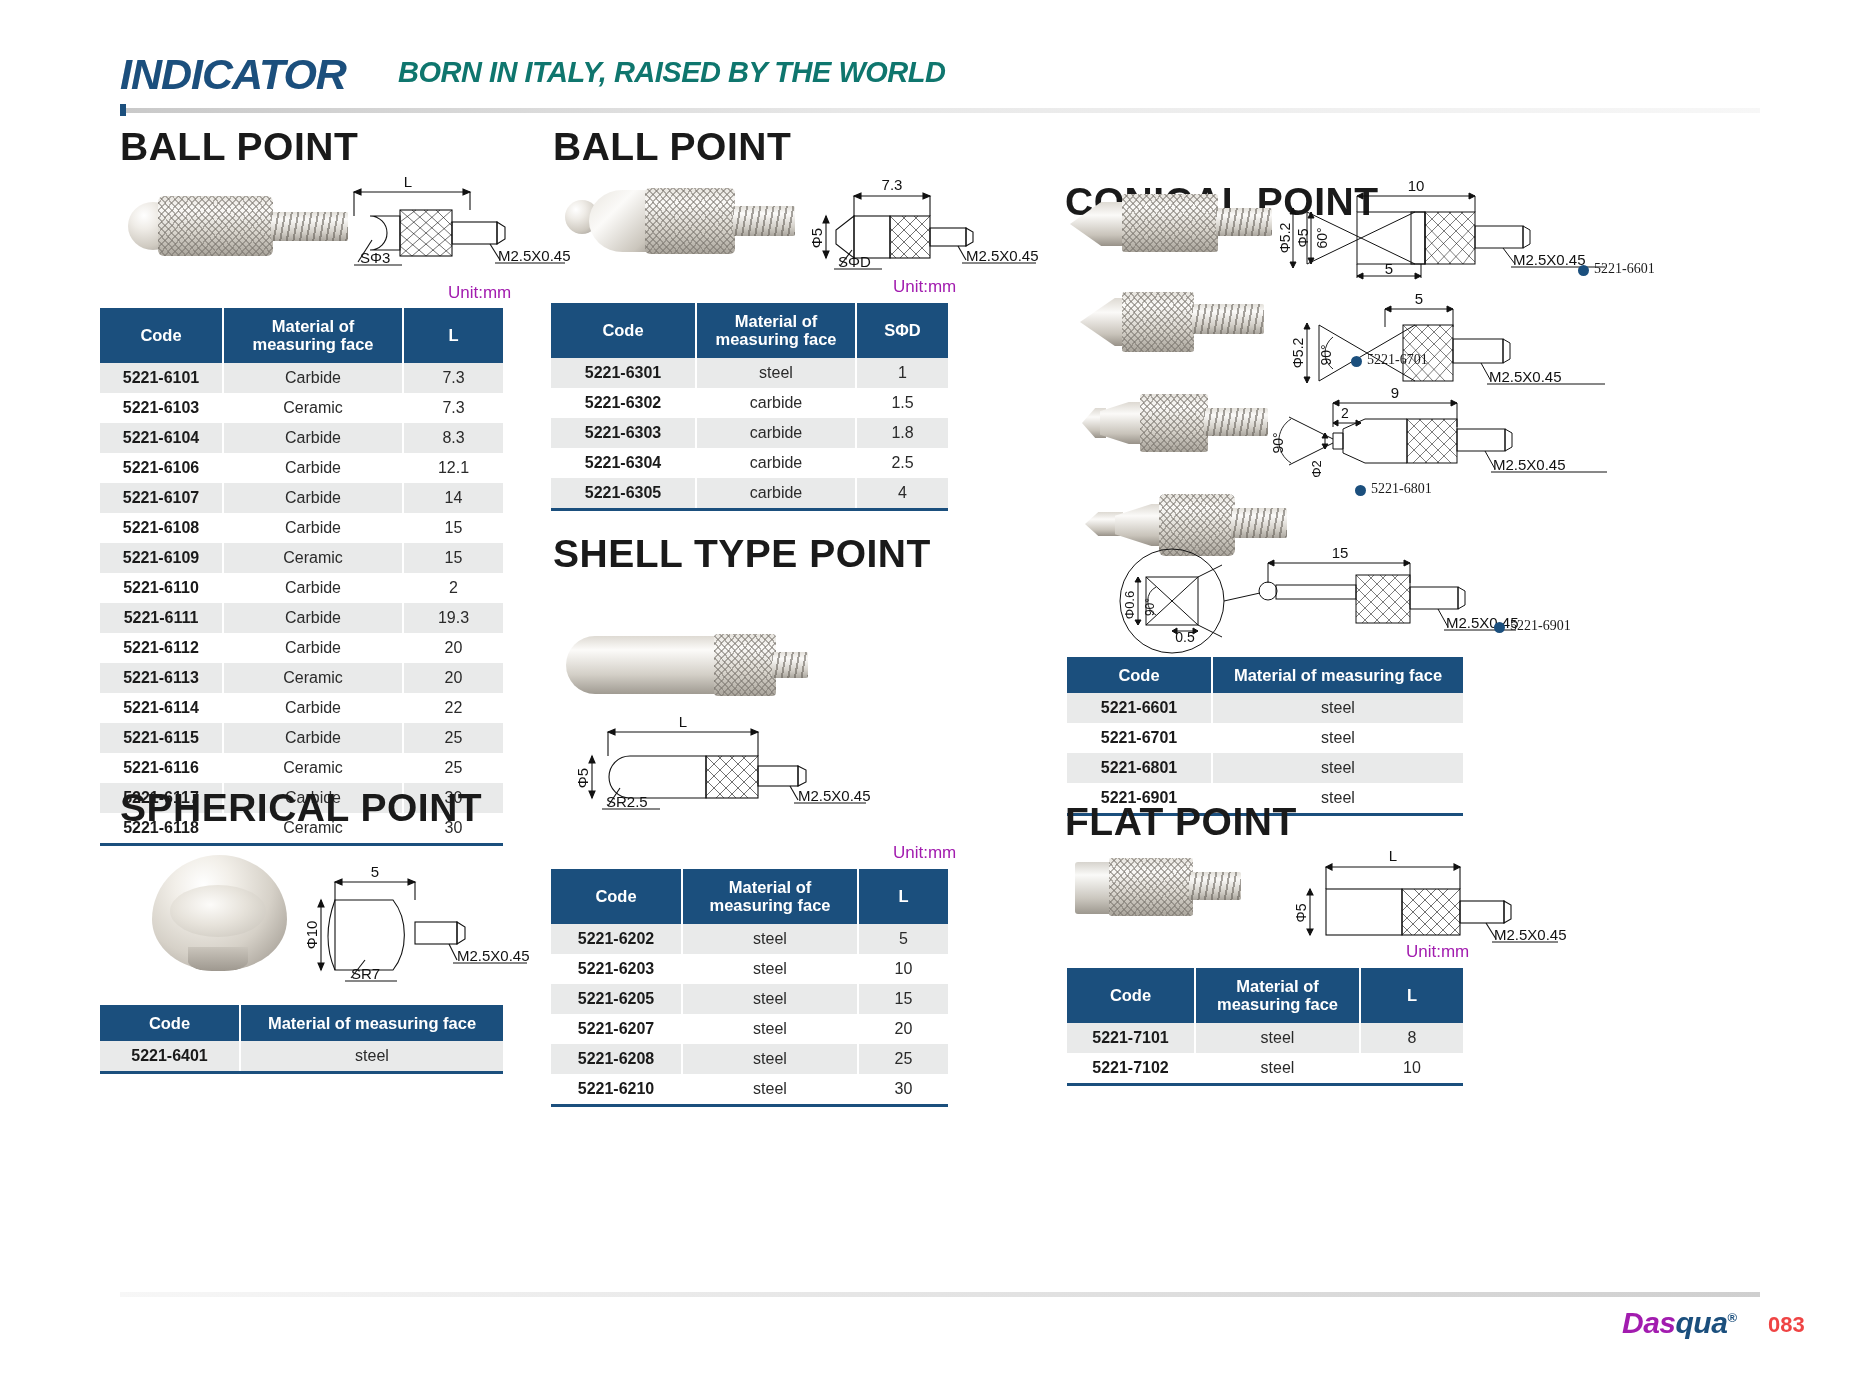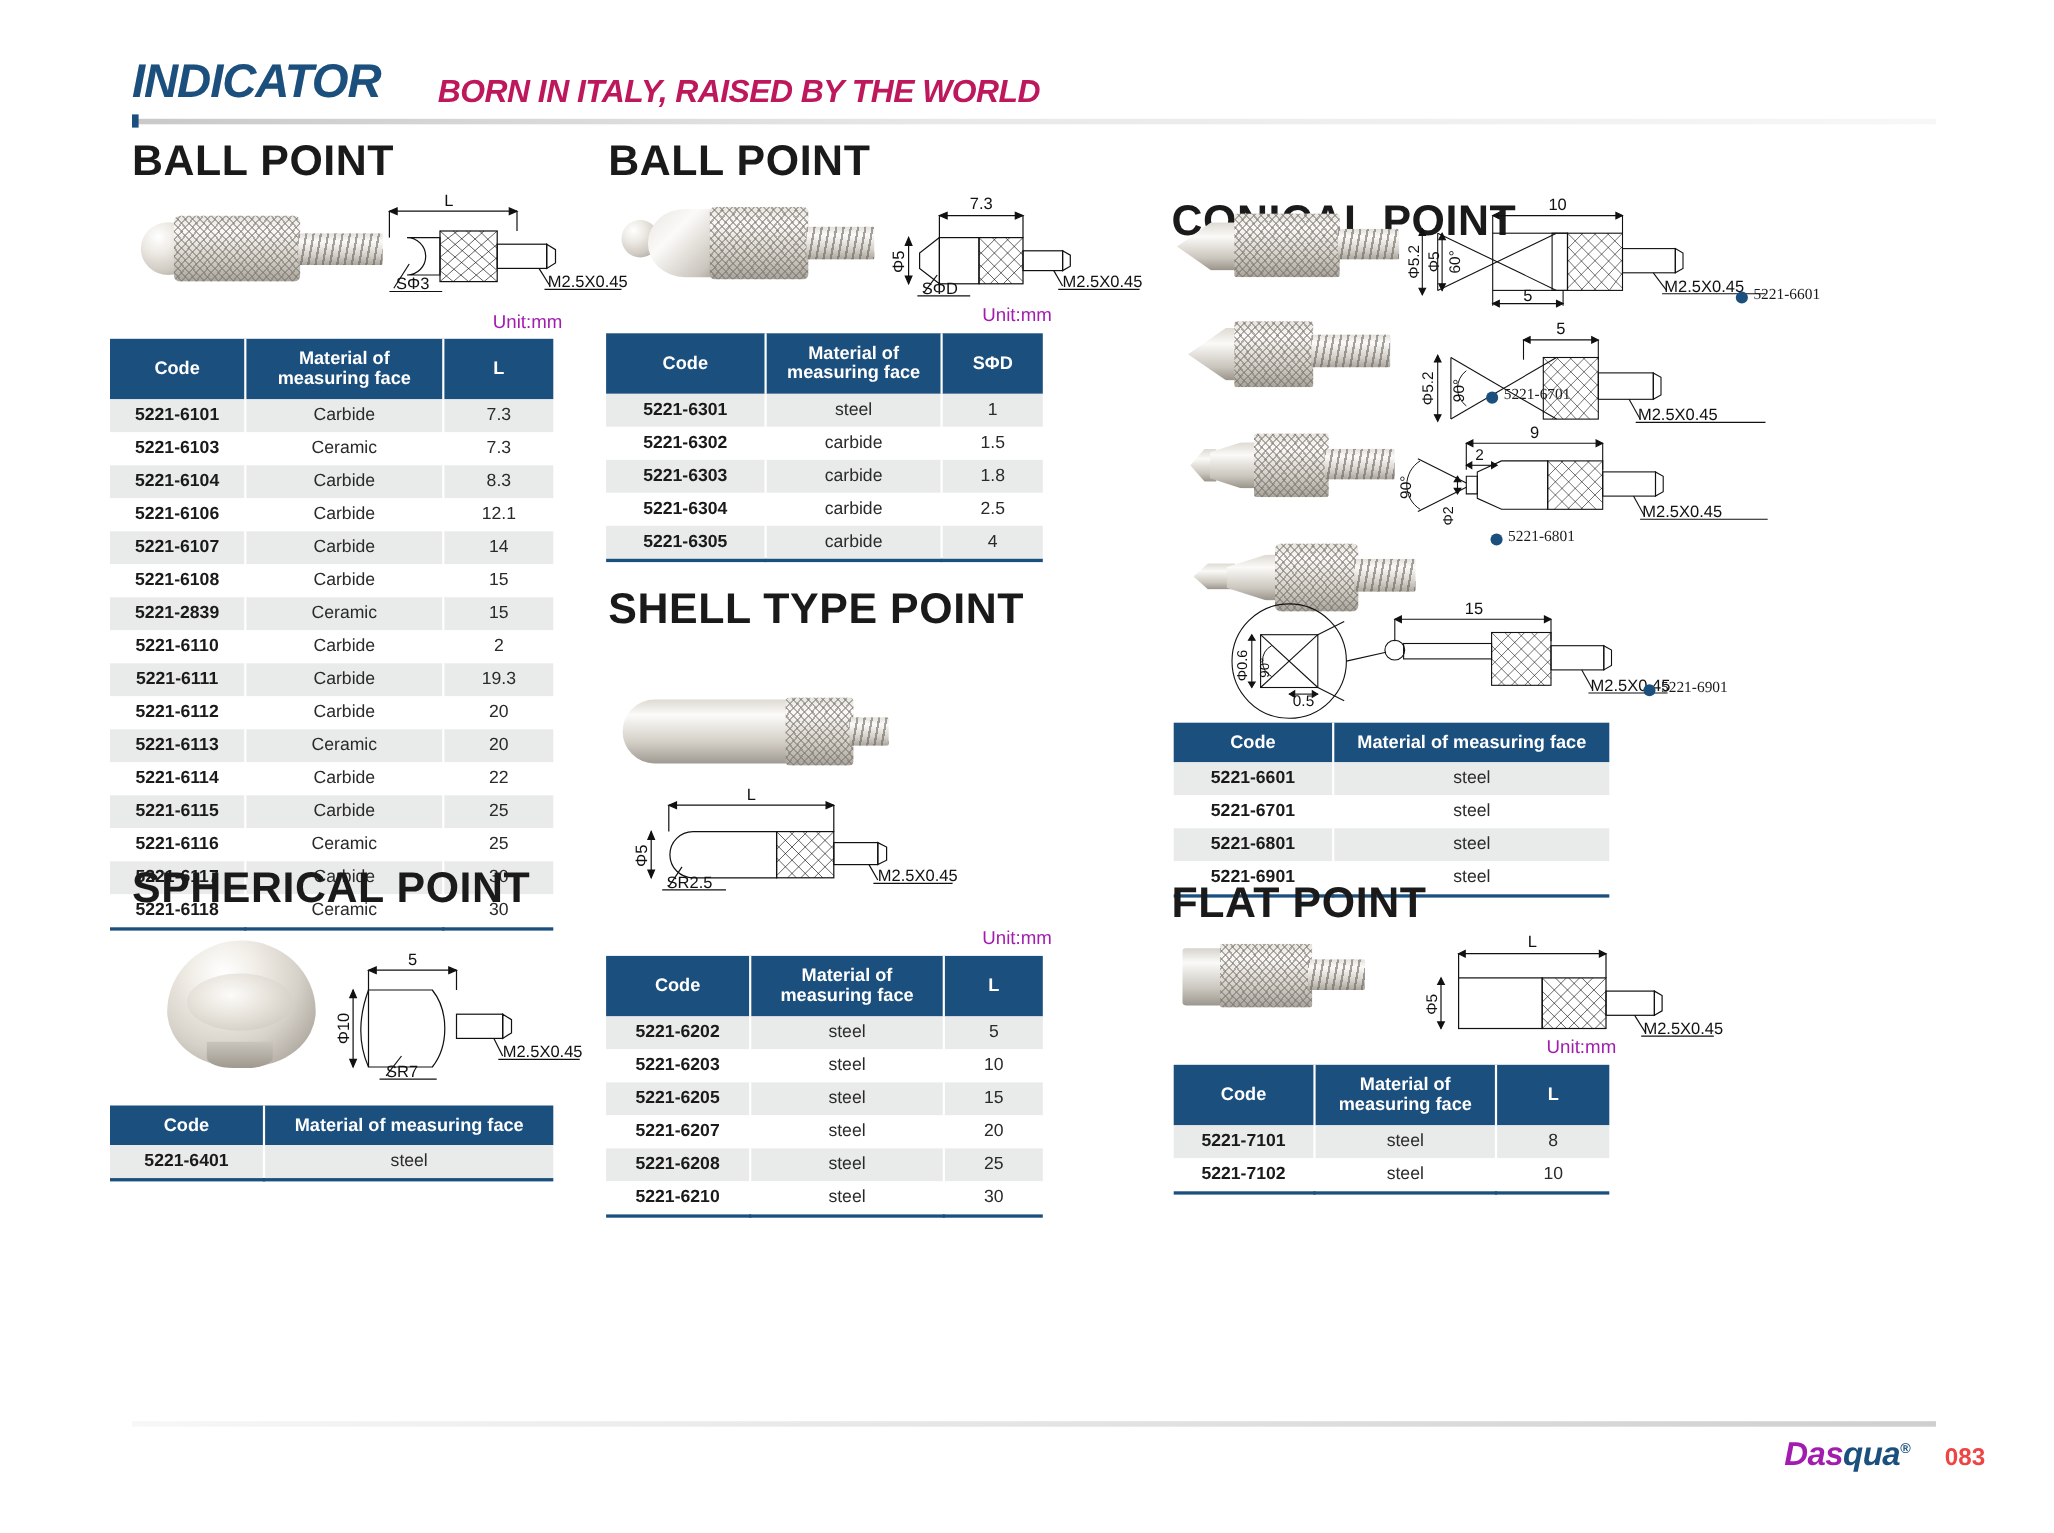--- a/index.html
+++ b/index.html
@@ -17,23 +17,23 @@
     position: absolute; left: 120px; top: 50px;
     font-size: 43px; font-weight: bold; font-style: italic;
     color: #d8d8d8; letter-spacing: -1px; white-space: nowrap;
   }
   .hdr-indicator {
     position: absolute; left: 120px; top: 50px;
     font-size: 43px; font-weight: bold; font-style: italic;
     color: #1b4f7d; letter-spacing: -1px; white-space: nowrap;
   }
   .hdr-tagline {
-    position: absolute; left: 398px; top: 68px;
+    position: absolute; left: 398px; top: 56px;
     font-size: 29px; font-weight: bold; font-style: italic;
-    color: #be185d; letter-spacing: -0.5px; white-space: nowrap;
+    color: #0f766e; letter-spacing: -0.5px; white-space: nowrap;
   }
   .hdr-rule {
     position: absolute; left: 120px; top: 108px; width: 1640px; height: 5px;
     background: linear-gradient(to right, #c9c9c9 0%, #e8e8e8 45%, #f7f7f7 100%);
   }
   .hdr-rule-cap {
     position: absolute; left: 120px; top: 104px; width: 6px; height: 12px; background: #1b4f7d;
   }
 
   
@@ -224,21 +224,21 @@
         <td class="code">5221-6107</td>
         <td>Carbide</td>
         <td>14</td>
       </tr>
       <tr class="even">
         <td class="code">5221-6108</td>
         <td>Carbide</td>
         <td>15</td>
       </tr>
       <tr class="odd">
-        <td class="code">5221-2839</td>
+        <td class="code">5221-6109</td>
         <td>Ceramic</td>
         <td>15</td>
       </tr>
       <tr class="even">
         <td class="code">5221-6110</td>
         <td>Carbide</td>
         <td>2</td>
       </tr>
       <tr class="odd">
         <td class="code">5221-6111</td>

